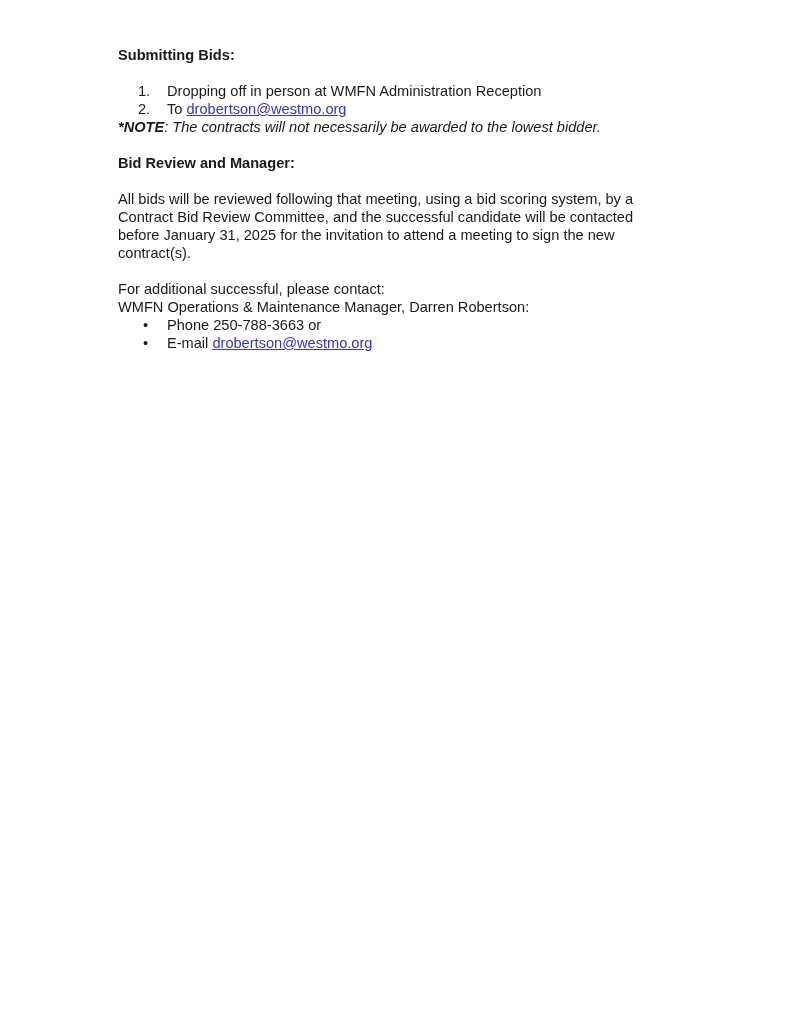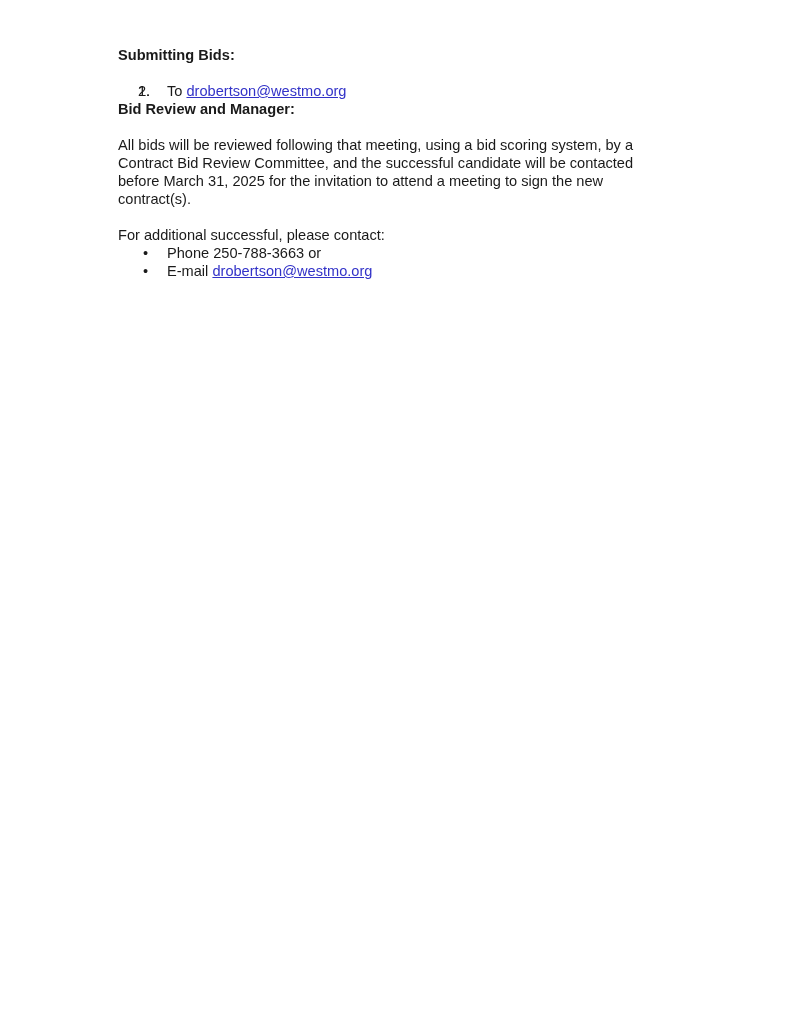--- a/index.html
+++ b/index.html
@@ -62,34 +62,39 @@
 
 <div class="page">
   <div class="content">
 
     <p class="heading mb">Submitting Bids:</p>
 
 
     <div class="list mb">
       <div class="li">
         <span class="marker">1.</span>
+        <span>Dropping off in person at WMFN Administration Reception</span>
       </div>
       <div class="li">
         <span class="marker">2.</span>
         <span>To </span><a class="link" href="#">drobertson@westmo.org</a>
       </div>
     </div>
 
+    <p class="note mb">
+      <span class="note-label">*NOTE</span><span>: The contracts will not necessarily be awarded to the lowest bidder.</span>
+    </p>
 
     <p class="heading mb">Bid Review and Manager:</p>
 
 
-    <p class="mb">All bids will be reviewed following that meeting, using a bid scoring system, by a Contract Bid Review Committee, and the successful candidate will be contacted before March 31, 2025 for the invitation to attend a meeting to sign the new contract(s).</p>
+    <p class="mb">All bids will be reviewed following that meeting, using a bid scoring system, by a Contract Bid Review Committee, and the successful candidate will be contacted before January 31, 2025 for the invitation to attend a meeting to sign the new contract(s).</p>
 
     <p>For additional successful, please contact:</p>
+    <p>WMFN Operations &amp; Maintenance Manager, Darren Robertson:</p>
 
     <div class="list">
       <div class="li">
         <span class="marker bullet">•</span>
         <span>Phone 250-788-3663 or</span>
       </div>
       <div class="li">
         <span class="marker bullet">•</span>
         <span>E-mail </span><a class="link" href="#">drobertson@westmo.org</a>
       </div>

